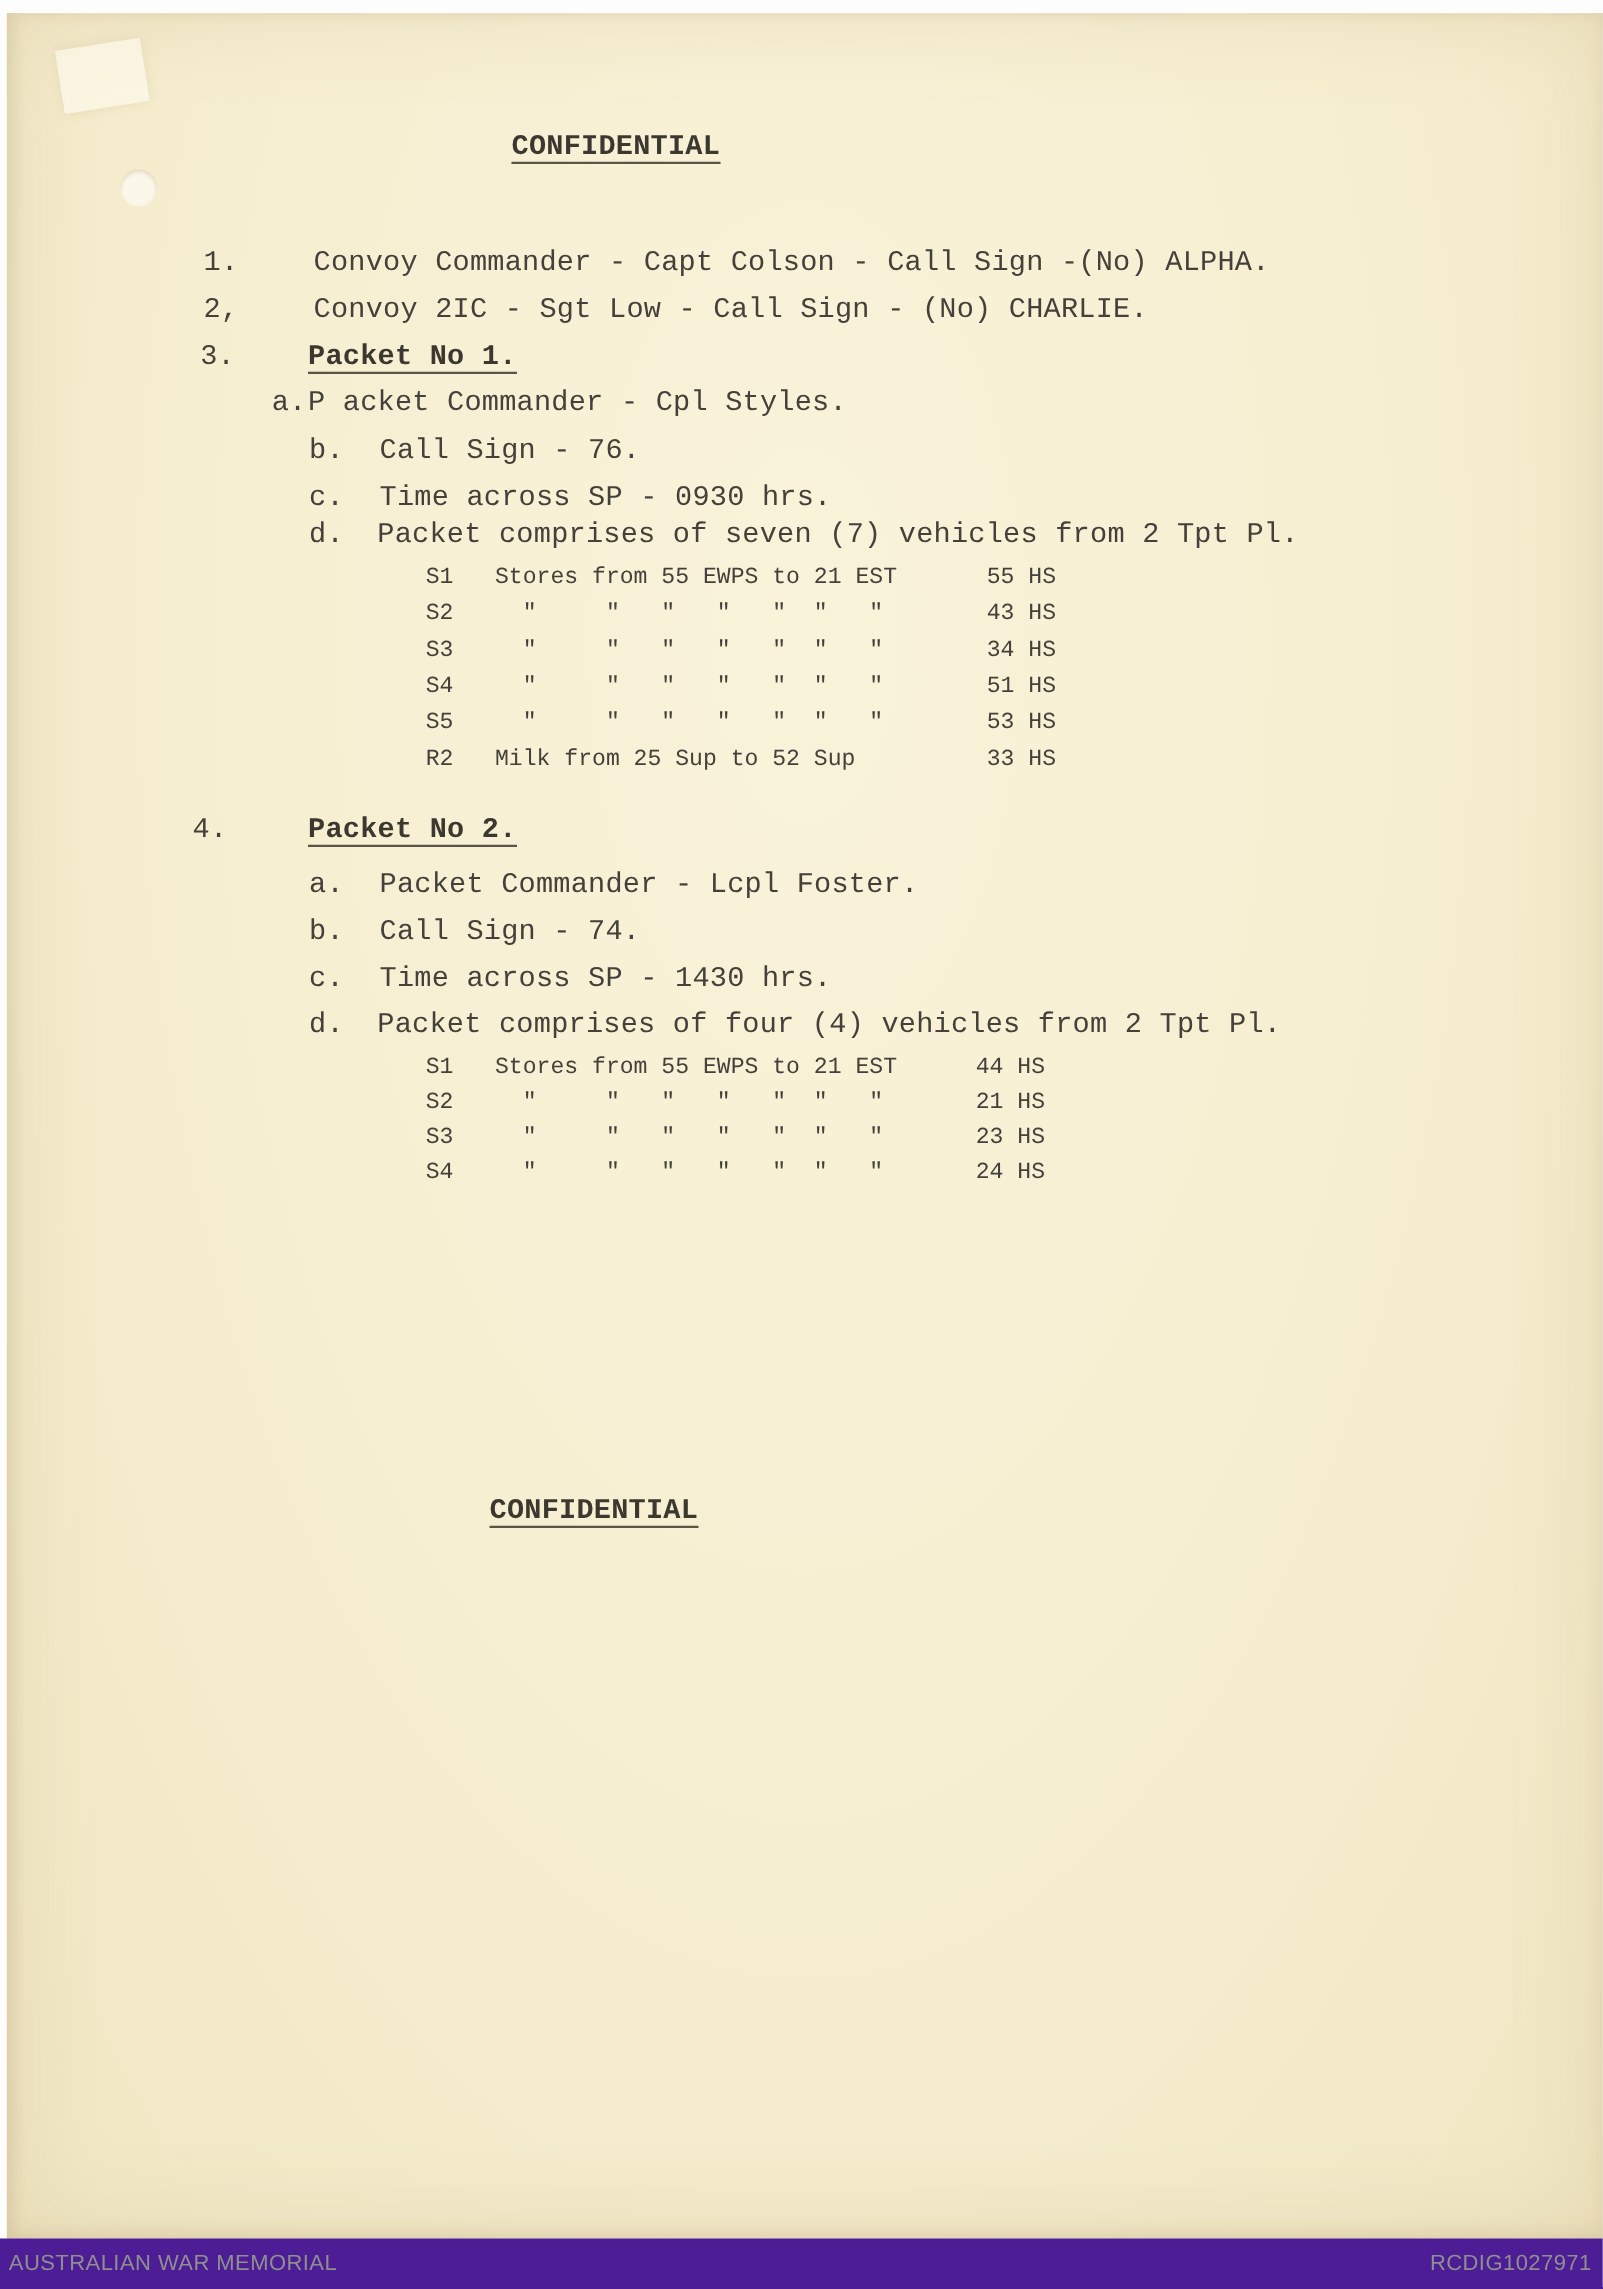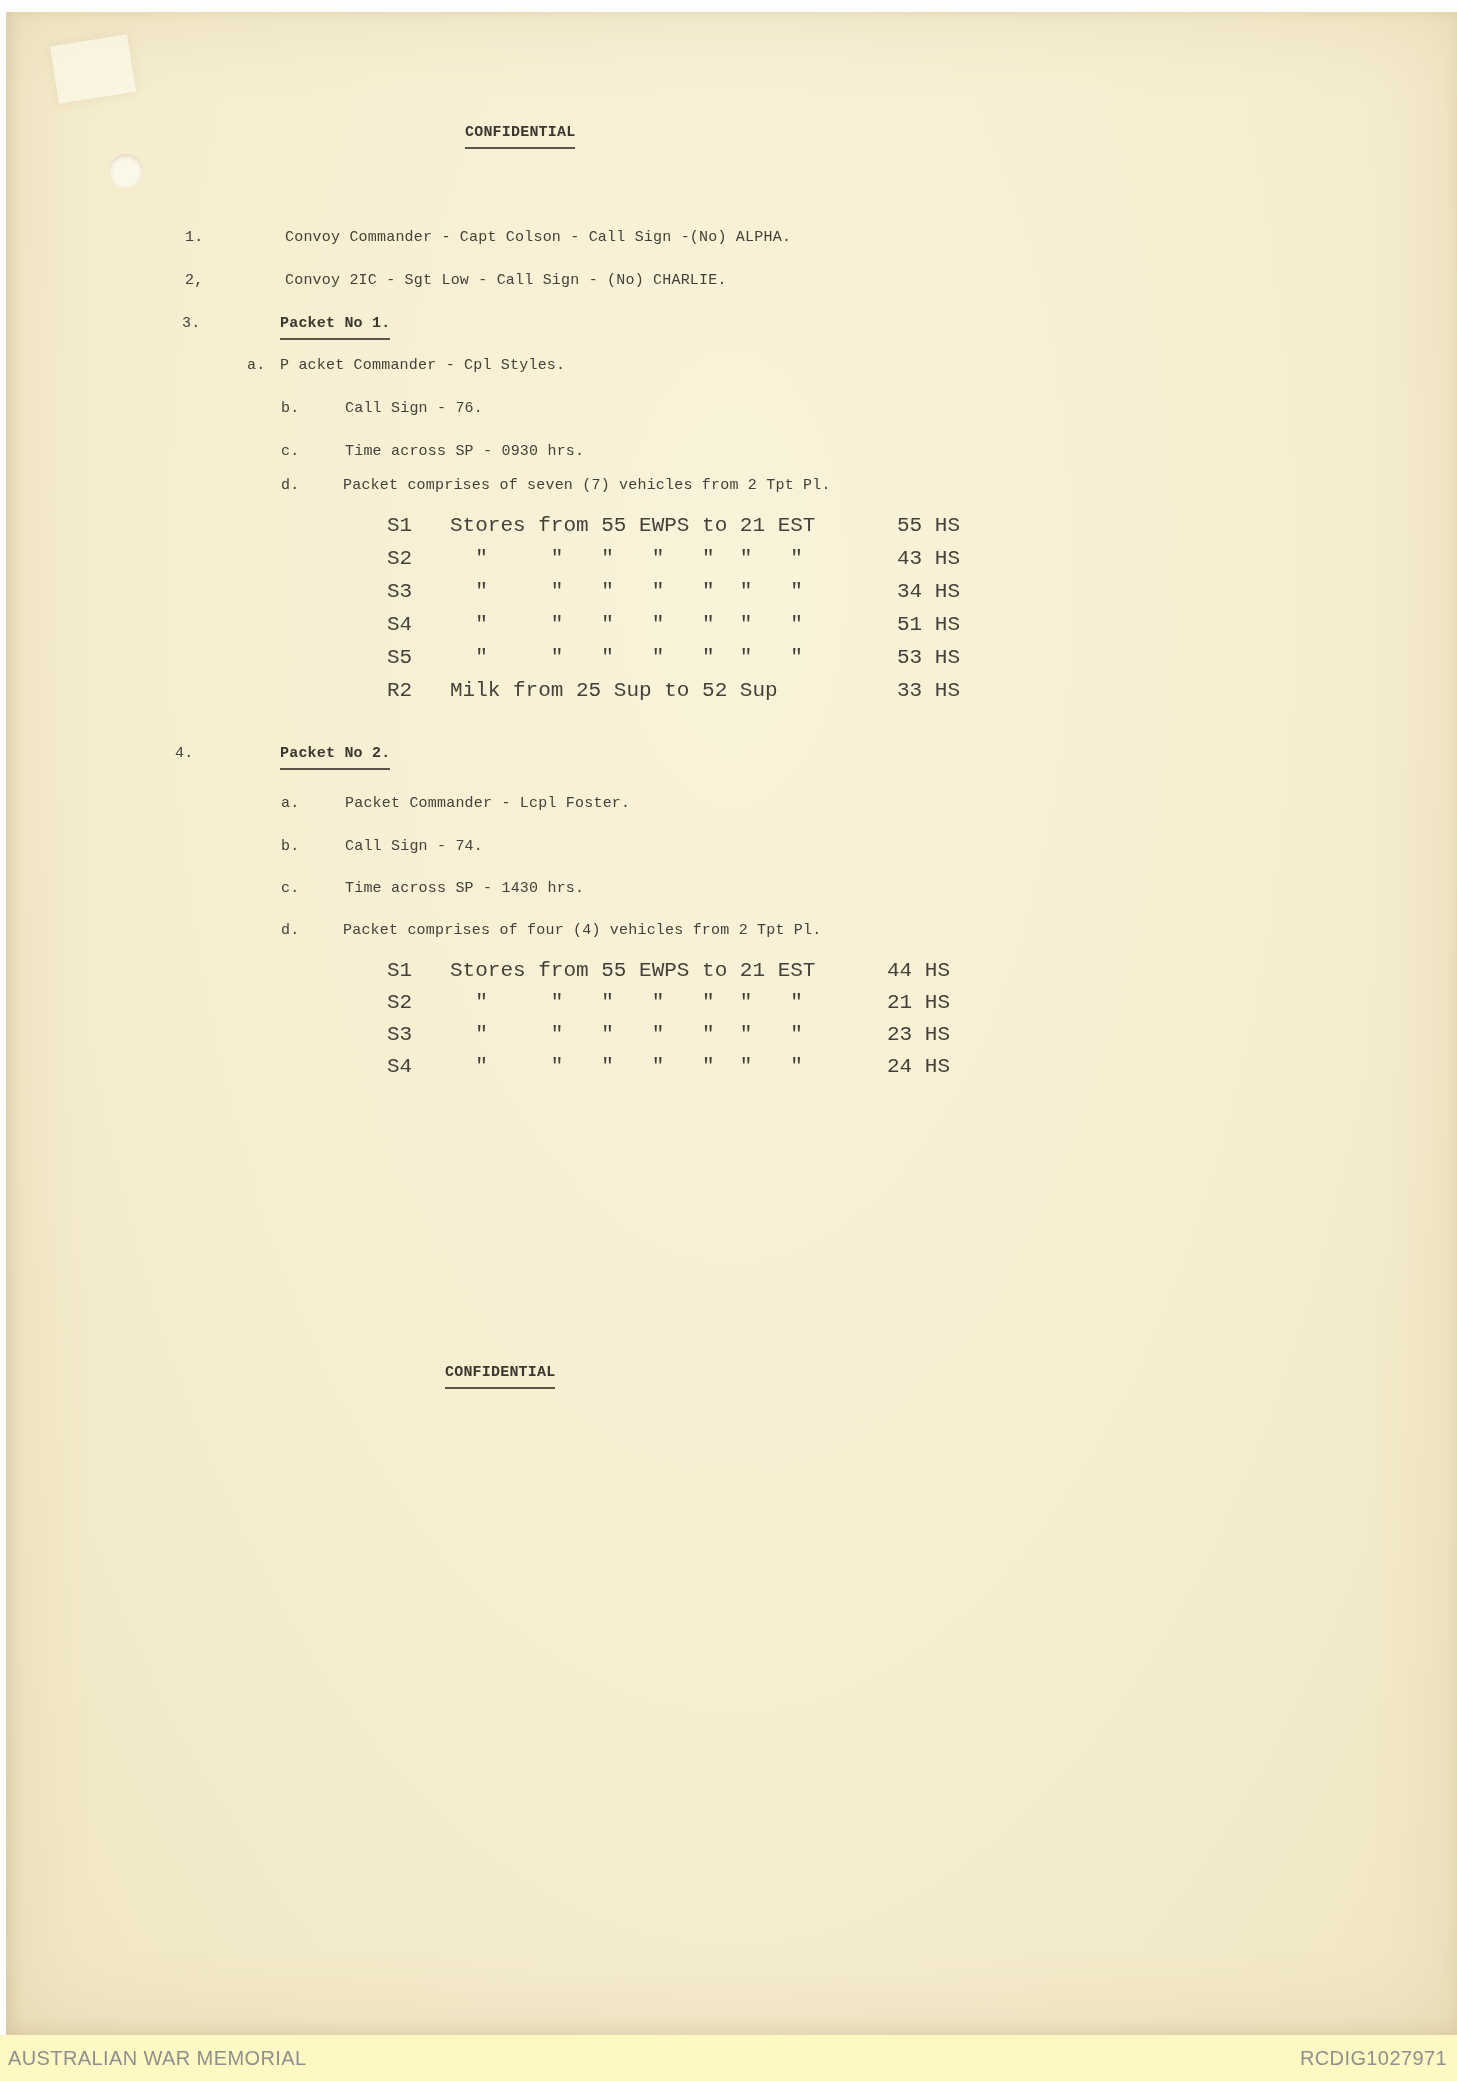--- a/index.html
+++ b/index.html
@@ -61,21 +61,21 @@
   .line {
     position: absolute;
     left: 0;
     width: 100%;
     height: 26px;
   }
 
   .t {
     position: absolute;
     top: 0;
-    font-size: 15px;
+    font-size: 26px;
     line-height: 26px;
     color: #45413a;
     white-space: pre;
     letter-spacing: 0.2px;
   }
 
   .bold {
     font-weight: bold;
     color: #3c382f;
   }
@@ -120,21 +120,21 @@
     white-space: pre;
   }
   .veh-table.p2 .veh-row .hs { left: 839px; }
 
   .footer-bar {
     position: absolute;
     left: 0;
     right: 0;
     bottom: 0;
     height: 46px;
-    background: #fef9c3;
+    background: #4c1d95;
     display: flex;
     align-items: center;
     justify-content: space-between;
     padding: 0 10px 0 8px;
     font-family: "Liberation Sans", "DejaVu Sans", sans-serif;
     font-size: 20px;
     color: #8f8f8f;
     letter-spacing: 0.4px;
   }
 </style>

